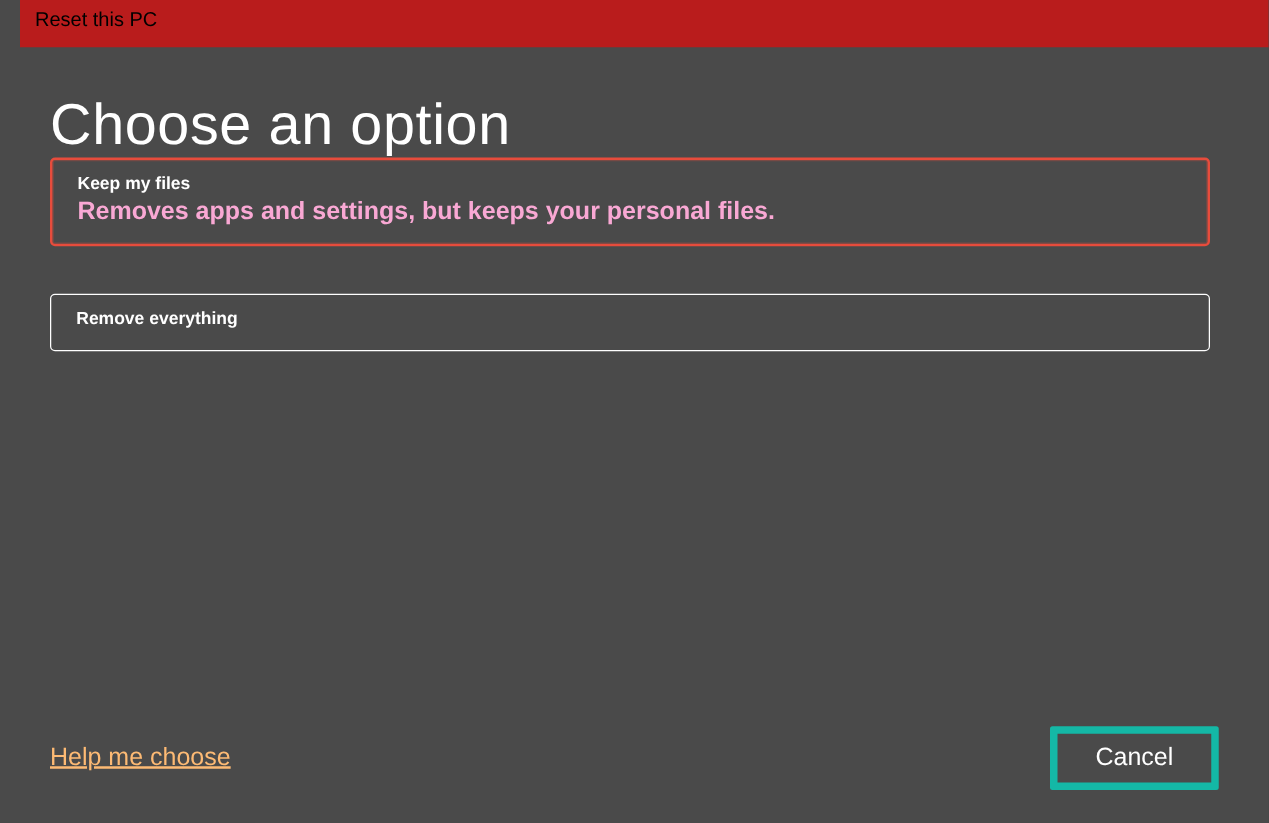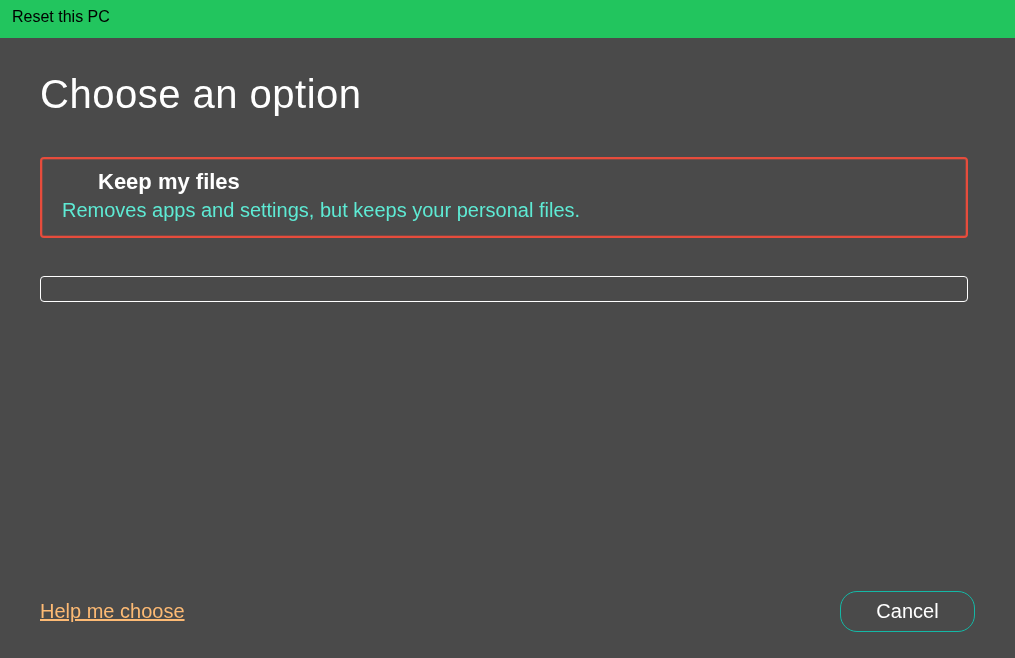--- a/index.html
+++ b/index.html
@@ -9,38 +9,38 @@
       font-family: "Segoe UI", "Segoe UI Light", -apple-system, sans-serif;
     }
     body {
       width: 1015px;
       height: 658px;
       background: #4a4a4a;
       overflow: hidden;
     }
     .title-bar {
       height: 38px;
-      background: #22c55e;
+      background: #b91c1c;
       color: #000;
       font-size: 16px;
       padding: 8px 12px;
       font-weight: 400;
+      margin-left: 16px;
     }
     .content-area {
       background: #4a4a4a;
       height: calc(658px - 38px);
       padding: 34px 40px 20px 40px;
       display: flex;
       flex-direction: column;
       color: #fff;
     }
     .page-heading {
-      font-size: 40px;
+      font-size: 46px;
       font-weight: 300;
-      margin-bottom: 40px;
       letter-spacing: 0.5px;
     }
     .options-container {
       display: flex;
       flex-direction: column;
       gap: 38px;
     }
     .option-card {
       border: 1.5px solid #fff;
       border-radius: 4px;
@@ -49,52 +49,51 @@
       background: transparent;
       text-align: left;
       color: #fff;
       width: 928px;
     }
     .option-card.selected {
       border: 2px solid #e74c3c;
       box-shadow: 0 0 0 1px rgba(231,76,60,0.3) inset;
     }
     .option-title {
-      font-size: 22px;
+      font-size: 14px;
       font-weight: 700;
       margin-bottom: 4px;
-      margin-left: 36px;
     }
     .option-description {
       font-size: 20px;
-      font-weight: 400;
-      color: #5eead4;
+      font-weight: 700;
+      color: #f9a8d4;
     }
     .footer-row {
       margin-top: auto;
       display: flex;
       justify-content: space-between;
       align-items: center;
       padding-bottom: 6px;
     }
     .help-link {
       color: #fdba74;
       font-size: 20px;
       text-decoration: underline;
       cursor: pointer;
       font-weight: 400;
     }
     .cancel-button {
       background: transparent;
-      border: 1px solid #14b8a6;
+      border: 6px solid #14b8a6;
       color: #fff;
       font-size: 20px;
       padding: 8px 0;
       width: 135px;
-      border-radius: 17px;
+      border-radius: 2px;
       cursor: pointer;
       font-weight: 400;
       text-align: center;
     }
   </style>
 </head>
 <body>
 
 <div class="title-bar">
   <span>Reset this PC</span>
@@ -104,20 +103,21 @@
   <h1 class="page-heading">Choose an option</h1>
 
   <div class="options-container">
 
     <button class="option-card selected">
       <div class="option-title">Keep my files</div>
       <div class="option-description">Removes apps and settings, but keeps your personal files.</div>
     </button>
 
     <button class="option-card">
+      <div class="option-title">Remove everything</div>
     </button>
 
   </div>
 
   <div class="footer-row">
     <a class="help-link">Help me choose</a>
     <button class="cancel-button">Cancel</button>
   </div>
 </div>
 

